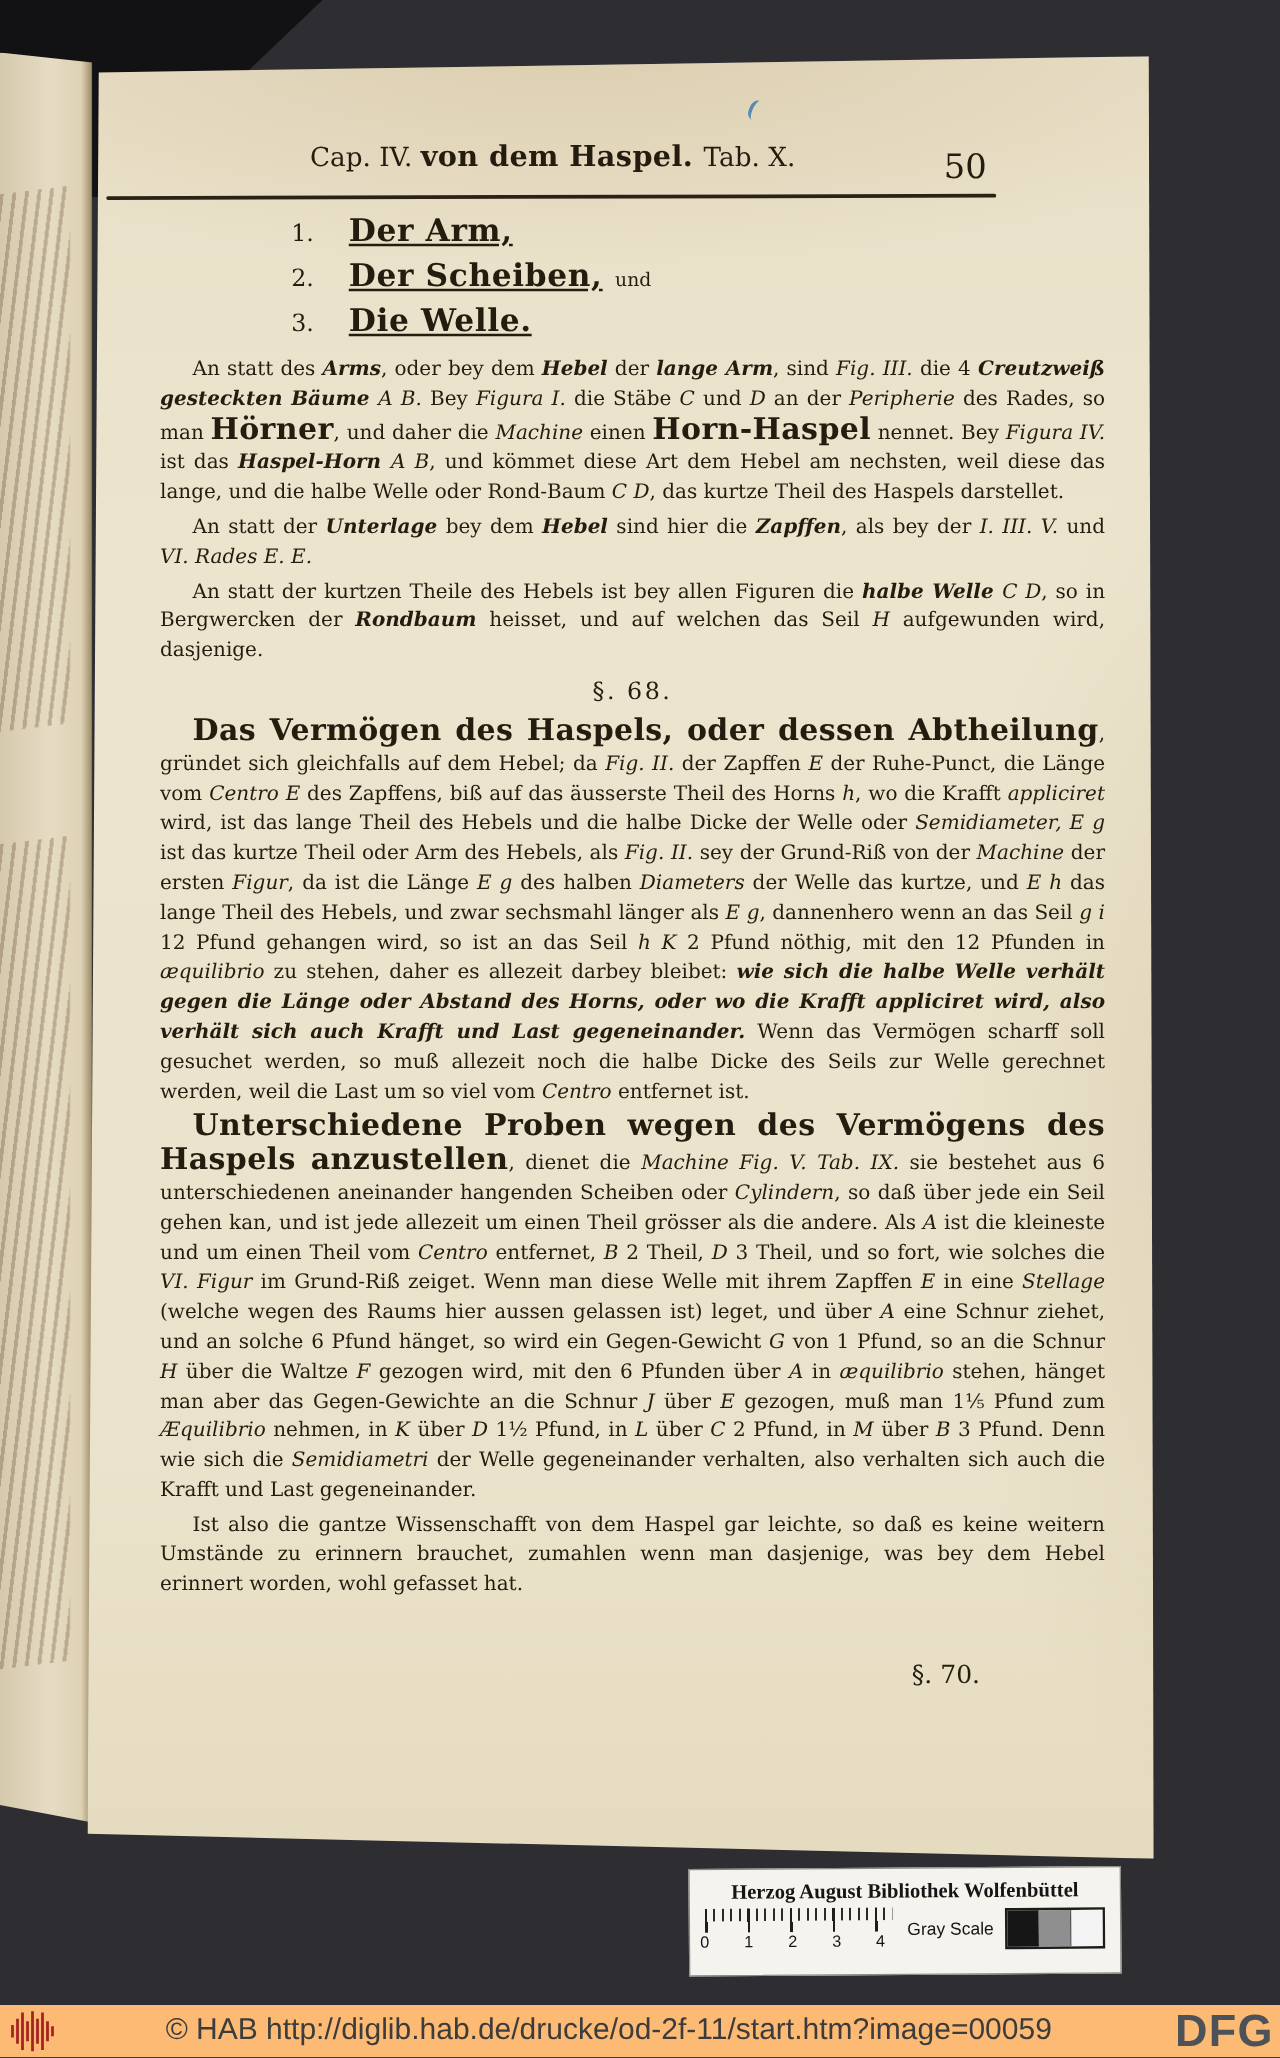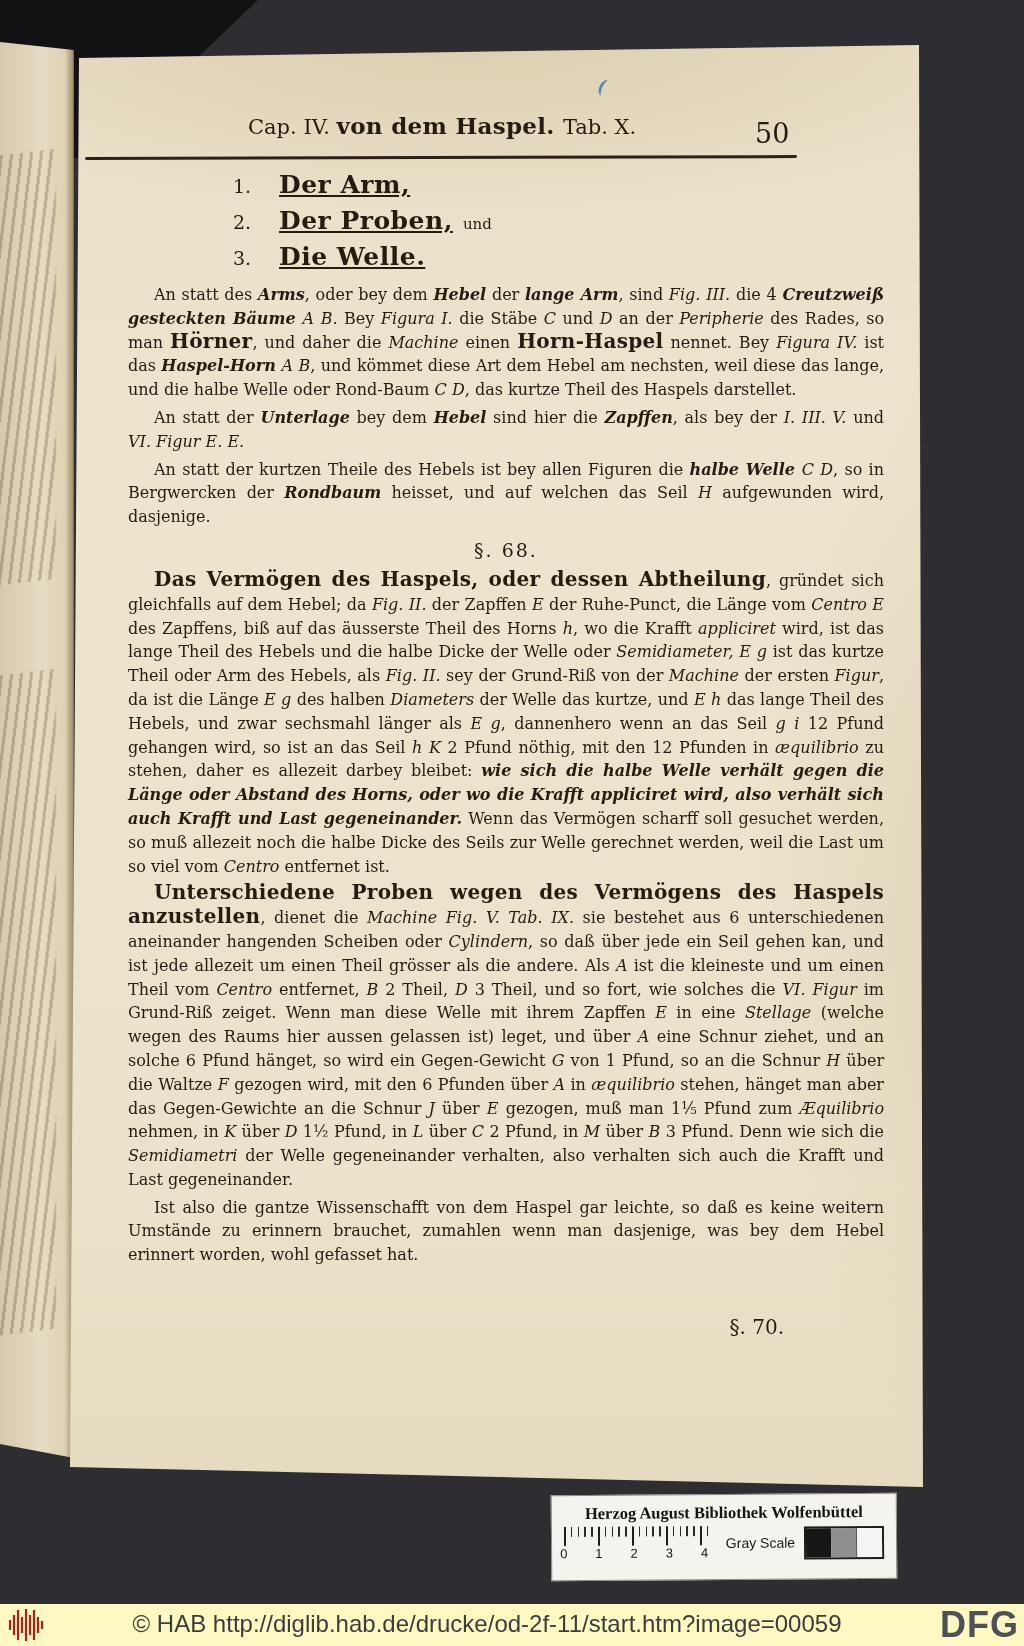--- a/index.html
+++ b/index.html
@@ -43,21 +43,21 @@
 
   .parts-list{margin:16px 0 12px 105px;}
   .parts-row{display:flex;align-items:baseline;margin-bottom:7px;}
   .parts-num{width:46px;font-size:19px;}
   .parts-label{font-size:25px;font-weight:bold;letter-spacing:0.5px;text-decoration:underline;}
   .parts-suffix{font-size:15px;margin-left:10px;}
 
   .para{margin:0 0 4px 0;font-size:16px;line-height:23.8px;text-align:justify;text-indent:26px;}
   .seg-b{font-weight:bold;font-style:italic;}
   .seg-i{font-style:italic;}
-  .seg-f{font-weight:bold;font-size:20px;line-height:1;letter-spacing:0.3px;}
+  .seg-f{font-weight:bold;font-size:24px;line-height:1;letter-spacing:0.3px;}
   .sec-head{text-align:center;font-size:19px;margin:10px 0 8px 0;letter-spacing:2px;}
   .catchword{text-align:right;padding-right:100px;margin-top:48px;font-size:20px;}
 
   
   .stamp{position:absolute;left:551px;top:1494px;width:344px;height:84px;
     background:#f4f3ee;border:1px solid #8b8b85;transform:rotate(-0.4deg);
     font-family:"Liberation Sans",sans-serif;color:#151515;}
   .stamp-title{font-family:"Liberation Serif",serif;font-weight:bold;font-size:16.5px;
     text-align:center;margin-top:8px;white-space:nowrap;}
   .stamp-row{display:flex;align-items:center;padding:0 12px;margin-top:3px;}
@@ -69,21 +69,21 @@
   .ruler-nums{position:absolute;left:-4px;bottom:0;width:148px;display:flex;
     justify-content:space-between;font-size:13px;}
   .gs-label{font-size:14px;margin-left:4px;white-space:nowrap;}
   .swatches{display:flex;margin-left:9px;border:2px solid #1c1c1c;}
   .sw{width:25px;height:29px;}
   .sw-black{background:#161616;}
   .sw-gray{background:#8f8f8f;}
   .sw-white{background:#f4f4f4;border-left:1px solid #555;}
 
   
-  .bottom-bar{position:absolute;left:0;top:1604px;width:1024px;height:42px;background:#fef9c3;}
+  .bottom-bar{position:absolute;left:0;top:1604px;width:1024px;height:42px;background:#fdba74;}
   .hab-logo{position:absolute;left:7px;top:3px;}
   .copyright{position:absolute;left:70px;right:120px;top:6px;text-align:center;
     font-family:"Liberation Sans",sans-serif;font-size:24px;color:#3c3c3c;white-space:nowrap;}
   .dfg{position:absolute;right:5px;top:0px;font-family:"Liberation Sans",sans-serif;
     font-weight:bold;font-size:36px;color:#4c5258;letter-spacing:1px;}
 </style>
 </head>
 <body>
 
 <div class="scene">
@@ -107,32 +107,32 @@
       </div>
 
       <div class="parts-list">
         <div class="parts-row">
           <span class="parts-num">1.</span>
           <span class="parts-label">Der Arm,</span>
           <span class="parts-suffix"></span>
         </div>
         <div class="parts-row">
           <span class="parts-num">2.</span>
-          <span class="parts-label">Der Proben,</span>
+          <span class="parts-label">Der Scheiben,</span>
           <span class="parts-suffix">und</span>
         </div>
         <div class="parts-row">
           <span class="parts-num">3.</span>
           <span class="parts-label">Die Welle.</span>
           <span class="parts-suffix"></span>
         </div>
       </div>
 
       <p class="para"><span class="seg-p">An statt des </span><span class="seg-b">Arms</span><span class="seg-p">, oder bey dem </span><span class="seg-b">Hebel</span><span class="seg-p"> der </span><span class="seg-b">lange Arm</span><span class="seg-p">, sind </span><span class="seg-i">Fig. III.</span><span class="seg-p"> die 4 </span><span class="seg-b">Creutzweiß gesteckten Bäume </span><span class="seg-i">A B.</span><span class="seg-p">  Bey </span><span class="seg-i">Figura I.</span><span class="seg-p"> die Stäbe </span><span class="seg-i">C</span><span class="seg-p"> und </span><span class="seg-i">D</span><span class="seg-p"> an der </span><span class="seg-i">Peripherie</span><span class="seg-p"> des Rades, so man </span><span class="seg-f">Hörner</span><span class="seg-p">, und daher die </span><span class="seg-i">Machine</span><span class="seg-p"> einen </span><span class="seg-f">Horn-Haspel</span><span class="seg-p"> nennet. Bey </span><span class="seg-i">Figura IV.</span><span class="seg-p"> ist das </span><span class="seg-b">Haspel-Horn </span><span class="seg-i">A B</span><span class="seg-p">, und kömmet diese Art dem Hebel am nechsten, weil diese das lange, und die halbe Welle oder Rond-Baum </span><span class="seg-i">C D</span><span class="seg-p">, das kurtze Theil des Haspels darstellet.</span></p>
-      <p class="para"><span class="seg-p">An statt der </span><span class="seg-b">Unterlage</span><span class="seg-p"> bey dem </span><span class="seg-b">Hebel</span><span class="seg-p"> sind hier die </span><span class="seg-b">Zapffen</span><span class="seg-p">, als bey der </span><span class="seg-i">I. III. V.</span><span class="seg-p"> und </span><span class="seg-i">VI. Figur E. E.</span></p>
+      <p class="para"><span class="seg-p">An statt der </span><span class="seg-b">Unterlage</span><span class="seg-p"> bey dem </span><span class="seg-b">Hebel</span><span class="seg-p"> sind hier die </span><span class="seg-b">Zapffen</span><span class="seg-p">, als bey der </span><span class="seg-i">I. III. V.</span><span class="seg-p"> und </span><span class="seg-i">VI. Rades E. E.</span></p>
       <p class="para"><span class="seg-p">An statt der kurtzen Theile des Hebels ist bey allen Figuren die </span><span class="seg-b">halbe Welle </span><span class="seg-i">C D</span><span class="seg-p">, so in Bergwercken der </span><span class="seg-b">Rondbaum</span><span class="seg-p"> heisset, und auf welchen das Seil </span><span class="seg-i">H</span><span class="seg-p"> aufgewunden wird, dasjenige.</span></p>
 
       <div class="sec-head">§.  68.</div>
       <p class="para"><span class="seg-f">Das Vermögen des Haspels, oder dessen Abtheilung</span><span class="seg-p">, gründet sich gleichfalls auf dem Hebel; da </span><span class="seg-i">Fig. II.</span><span class="seg-p"> der Zapffen </span><span class="seg-i">E</span><span class="seg-p"> der Ruhe-Punct, die Länge vom </span><span class="seg-i">Centro E</span><span class="seg-p"> des Zapffens, biß auf das äusserste Theil des Horns </span><span class="seg-i">h</span><span class="seg-p">, wo die Krafft </span><span class="seg-i">appliciret</span><span class="seg-p"> wird, ist das lange Theil des Hebels und die halbe Dicke der Welle oder </span><span class="seg-i">Semidiameter, E g</span><span class="seg-p"> ist das kurtze Theil oder Arm des Hebels, als </span><span class="seg-i">Fig. II.</span><span class="seg-p"> sey der Grund-Riß von der </span><span class="seg-i">Machine</span><span class="seg-p"> der ersten </span><span class="seg-i">Figur</span><span class="seg-p">, da ist die Länge </span><span class="seg-i">E g</span><span class="seg-p"> des halben </span><span class="seg-i">Diameters</span><span class="seg-p"> der Welle das kurtze, und </span><span class="seg-i">E h</span><span class="seg-p"> das lange Theil des Hebels, und zwar sechsmahl länger als </span><span class="seg-i">E g</span><span class="seg-p">, dannenhero wenn an das Seil </span><span class="seg-i">g i</span><span class="seg-p"> 12 Pfund gehangen wird, so ist an das Seil </span><span class="seg-i">h K</span><span class="seg-p"> 2 Pfund nöthig, mit den 12 Pfunden in </span><span class="seg-i">æquilibrio</span><span class="seg-p"> zu stehen, daher es allezeit darbey bleibet: </span><span class="seg-b">wie sich die halbe Welle verhält gegen die Länge oder Abstand des Horns, oder wo die Krafft appliciret wird, also verhält sich auch Krafft und Last gegeneinander.</span><span class="seg-p">  Wenn das Vermögen scharff soll gesuchet werden, so muß allezeit noch die halbe Dicke des Seils zur Welle gerechnet werden, weil die Last um so viel vom </span><span class="seg-i">Centro</span><span class="seg-p"> entfernet ist.</span></p>
 
       <p class="para"><span class="seg-f">Unterschiedene Proben wegen des Vermögens des Haspels anzustellen</span><span class="seg-p">, dienet die </span><span class="seg-i">Machine Fig. V. Tab. IX.</span><span class="seg-p"> sie bestehet aus 6 unterschiedenen aneinander hangenden Scheiben oder </span><span class="seg-i">Cylindern</span><span class="seg-p">, so daß über jede ein Seil gehen kan, und ist jede allezeit um einen Theil grösser als die andere.  Als </span><span class="seg-i">A</span><span class="seg-p"> ist die kleineste und um einen Theil vom </span><span class="seg-i">Centro</span><span class="seg-p"> entfernet, </span><span class="seg-i">B</span><span class="seg-p"> 2 Theil, </span><span class="seg-i">D</span><span class="seg-p"> 3 Theil, und so fort, wie solches die </span><span class="seg-i">VI. Figur</span><span class="seg-p"> im Grund-Riß zeiget. Wenn man diese Welle mit ihrem Zapffen </span><span class="seg-i">E</span><span class="seg-p"> in eine </span><span class="seg-i">Stellage</span><span class="seg-p"> (welche wegen des Raums hier aussen gelassen ist) leget, und über </span><span class="seg-i">A</span><span class="seg-p"> eine Schnur ziehet, und an solche 6 Pfund hänget, so wird ein Gegen-Gewicht </span><span class="seg-i">G</span><span class="seg-p"> von 1 Pfund, so an die Schnur </span><span class="seg-i">H</span><span class="seg-p"> über die Waltze </span><span class="seg-i">F</span><span class="seg-p"> gezogen wird, mit den 6 Pfunden über </span><span class="seg-i">A</span><span class="seg-p"> in </span><span class="seg-i">æquilibrio</span><span class="seg-p"> stehen, hänget man aber das Gegen-Gewichte an die Schnur </span><span class="seg-i">J</span><span class="seg-p"> über </span><span class="seg-i">E</span><span class="seg-p"> gezogen, muß man 1⅕ Pfund zum </span><span class="seg-i">Æquilibrio</span><span class="seg-p"> nehmen, in </span><span class="seg-i">K</span><span class="seg-p"> über </span><span class="seg-i">D</span><span class="seg-p"> 1½ Pfund, in </span><span class="seg-i">L</span><span class="seg-p"> über </span><span class="seg-i">C</span><span class="seg-p"> 2 Pfund, in </span><span class="seg-i">M</span><span class="seg-p"> über </span><span class="seg-i">B</span><span class="seg-p"> 3 Pfund.  Denn wie sich die </span><span class="seg-i">Semidiametri</span><span class="seg-p"> der Welle gegeneinander verhalten, also verhalten sich auch die Krafft und Last gegeneinander.</span></p>
       <p class="para"><span class="seg-p">Ist also die gantze Wissenschafft von dem Haspel gar leichte, so daß es keine weitern Umstände zu erinnern brauchet, zumahlen wenn man dasjenige, was bey dem Hebel erinnert worden, wohl gefasset hat.</span></p>
 
       <div class="catchword">§. 70.</div>
     </div>

